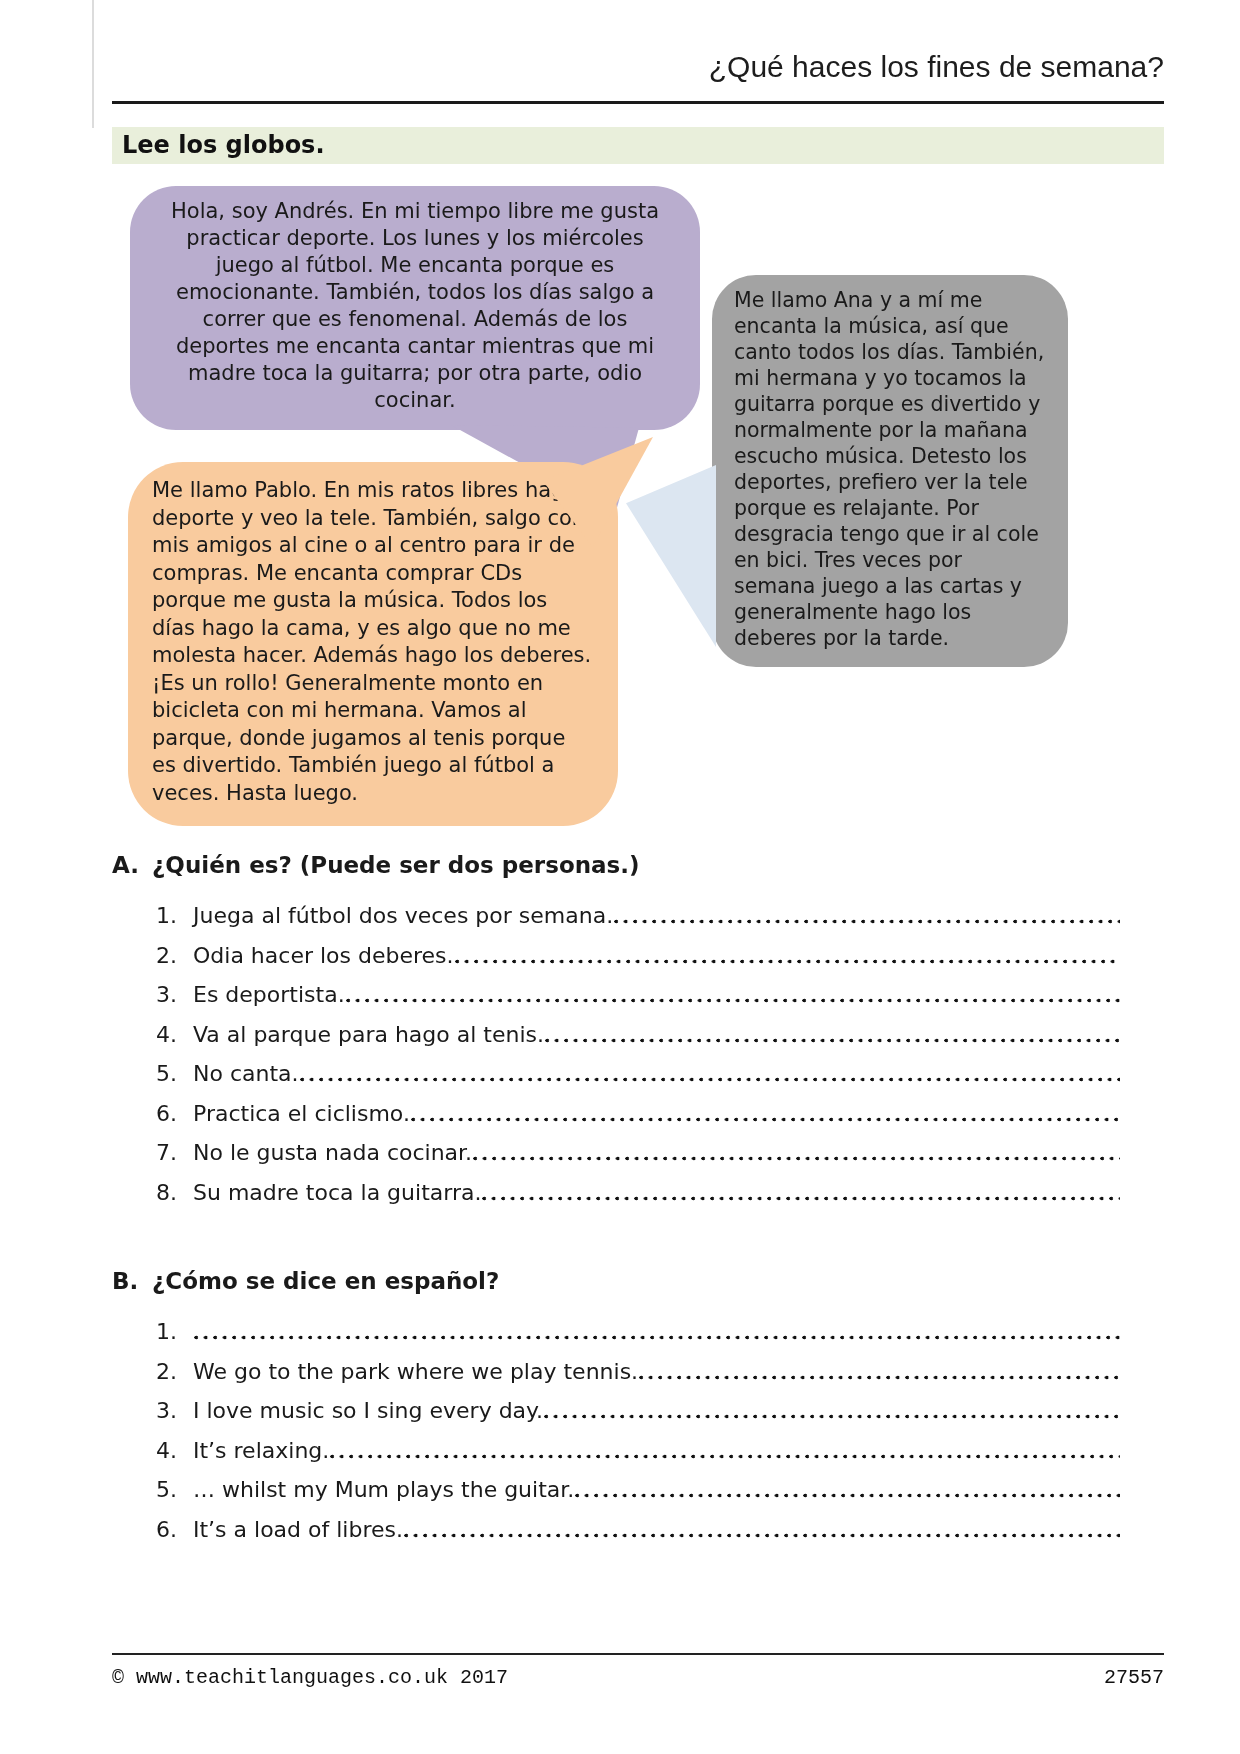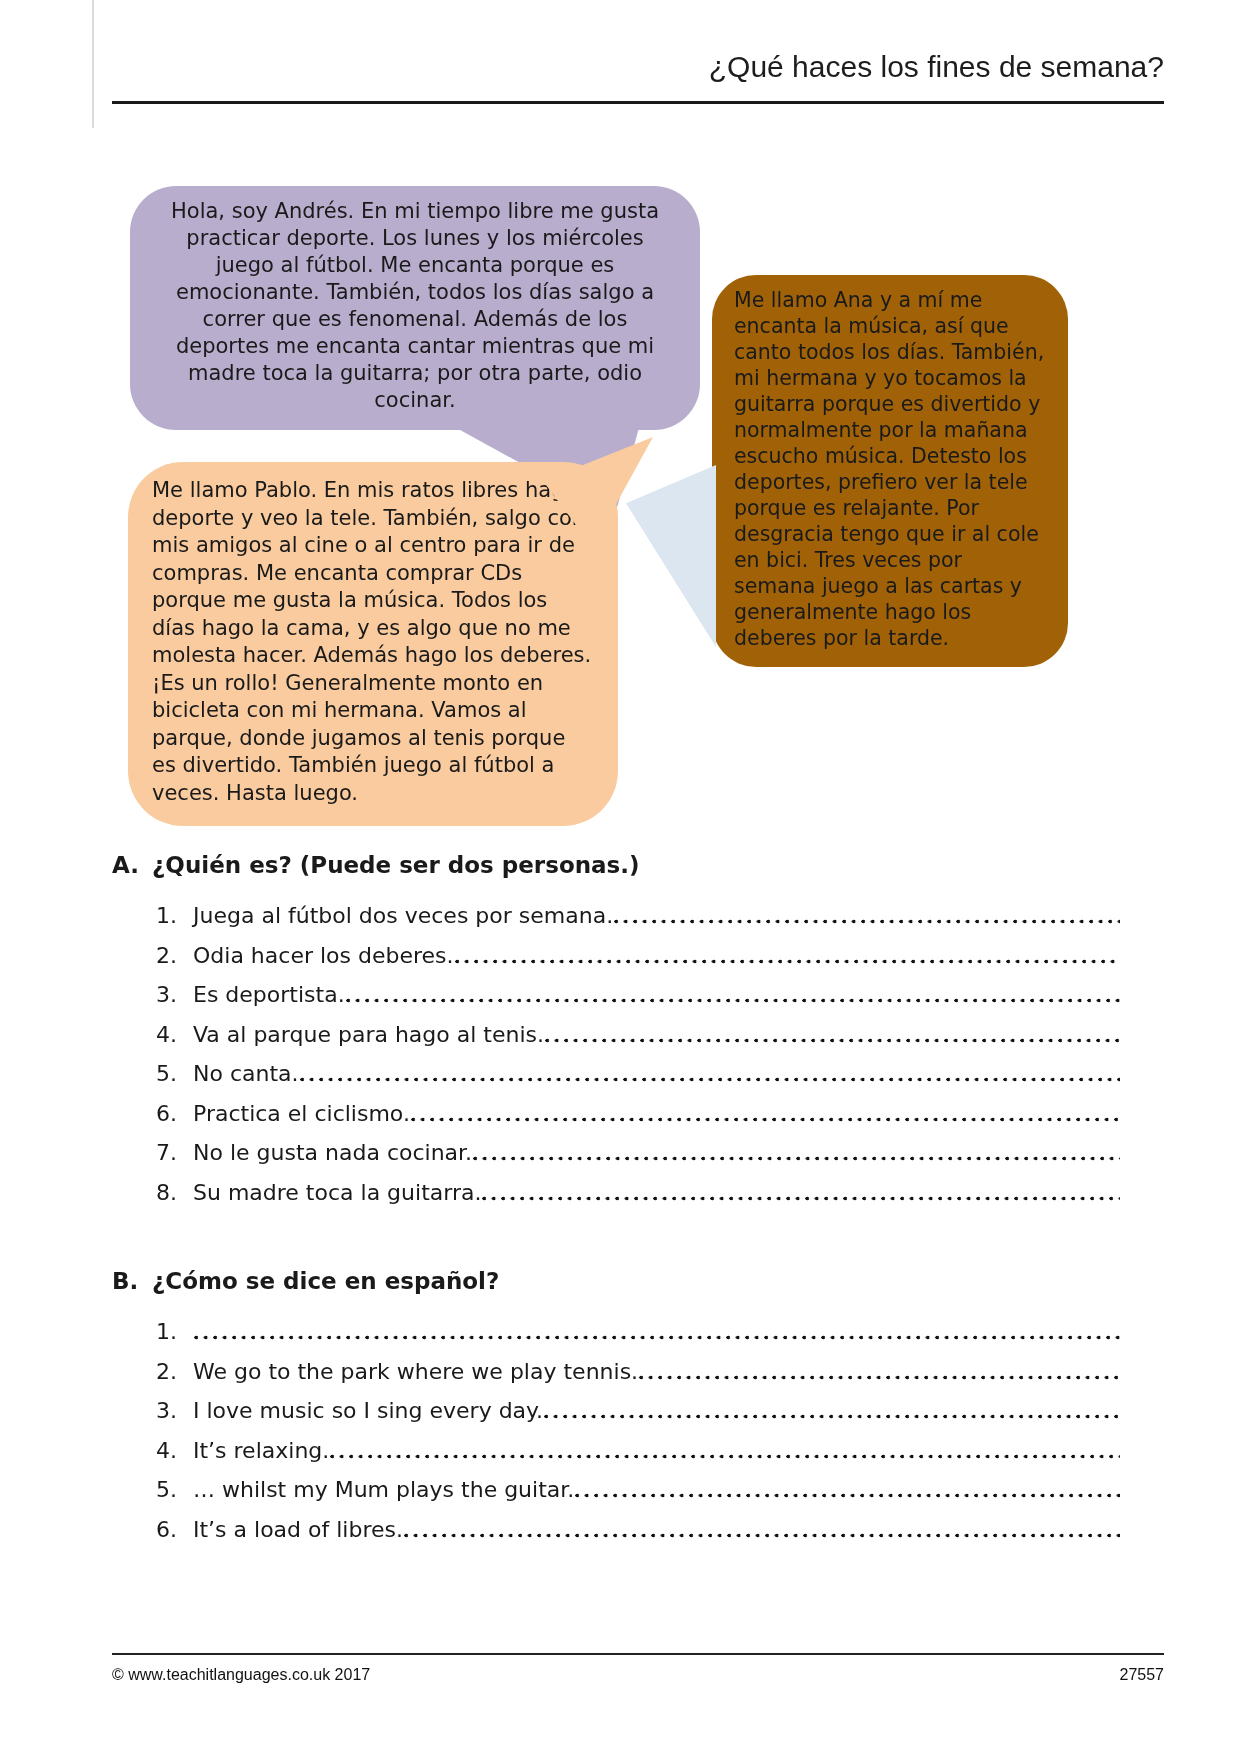--- a/index.html
+++ b/index.html
@@ -34,47 +34,50 @@
   .items{margin-top:22px;}
   .item-row{display:flex;align-items:baseline;padding-left:44px;margin-bottom:11.5px;
         font-size:22px;line-height:28px;}
   .item-num{flex:0 0 37px;}
   .item-text{white-space:nowrap;}
   .leader{flex:1 1 auto;height:5px;align-self:flex-end;margin:0 0 6px 1px;
         background-image:radial-gradient(circle at 2.2px 2.5px,#111 1.7px,transparent 2.1px);
         background-size:9.5px 5px;background-repeat:repeat-x;}
   .footer-rule{position:absolute;left:112px;right:104px;top:1653px;height:2px;background:#222;}
   .footer-row{position:absolute;left:112px;right:104px;top:1666px;display:flex;
-        font-family:Liberation Sans, sans-serif;font-size:16px;color:#111;gap:44px;}
+        font-family:Liberation Mono, monospace;font-size:20px;color:#111;gap:44px;}
   .footer-left{flex:1;text-align:left;}
   .footer-center{flex:0 0 auto;text-align:center;}
   .footer-right{flex:1;text-align:right;}
 </style>
 </head>
 <body>
 
 <div class="page">
 
   <div class="artifact-vline"></div>
 
   <div class="page-title">¿Qué haces los fines de semana?</div>
   <div class="title-rule"></div>
 
+  <div class="instruction-bar" style="background-color: rgb(233, 239, 219);">
+    <span>Lee los globos.</span>
+  </div>
 
   <div class="bubble bubble-andres" style="background-color: rgb(185, 173, 206);">
     <div class="tail-andres" style="background-color: rgb(185, 173, 206);"></div>
     <p>Hola, soy Andrés. En mi tiempo libre me gusta practicar deporte. Los lunes y los miércoles juego al fútbol. Me encanta porque es emocionante. También, todos los días salgo a correr que es fenomenal. Además de los deportes me encanta cantar mientras que mi madre toca la guitarra; por otra parte, odio cocinar.</p>
   </div>
 
   <div class="bubble bubble-pablo" style="background-color: rgb(249, 203, 158);">
     <div class="tail-pablo" style="background-color: rgb(249, 203, 158);"></div>
     <p>Me llamo Pablo. En mis ratos libres hago deporte y veo la tele. También, salgo con mis amigos al cine o al centro para ir de compras. Me encanta comprar CDs porque me gusta la música. Todos los días hago la cama, y es algo que no me molesta hacer. Además hago los deberes. ¡Es un rollo! Generalmente monto en bicicleta con mi hermana. Vamos al parque, donde jugamos al tenis porque es divertido. También juego al fútbol a veces. Hasta luego.</p>
   </div>
 
-  <div class="bubble bubble-ana" style="background-color: #a16207;">
+  <div class="bubble bubble-ana" style="background-color: #a3a3a3;">
     <div class="tail-ana" style="background-color: rgb(220, 230, 241);"></div>
     <p>Me llamo Ana y a mí me encanta la música, así que canto todos los días. También, mi hermana y yo tocamos la guitarra porque es divertido y normalmente por la mañana escucho música. Detesto los deportes, prefiero ver la tele porque es relajante. Por desgracia tengo que ir al cole en bici. Tres veces por semana juego a las cartas y generalmente hago los deberes por la tarde.</p>
   </div>
 
   <div class="section section-a">
     <div class="sec-heading-row">
       <span class="sec-label">A.</span>
       <span class="sec-heading">¿Quién es? (Puede ser dos personas.)</span>
     </div>
     <div class="items">

